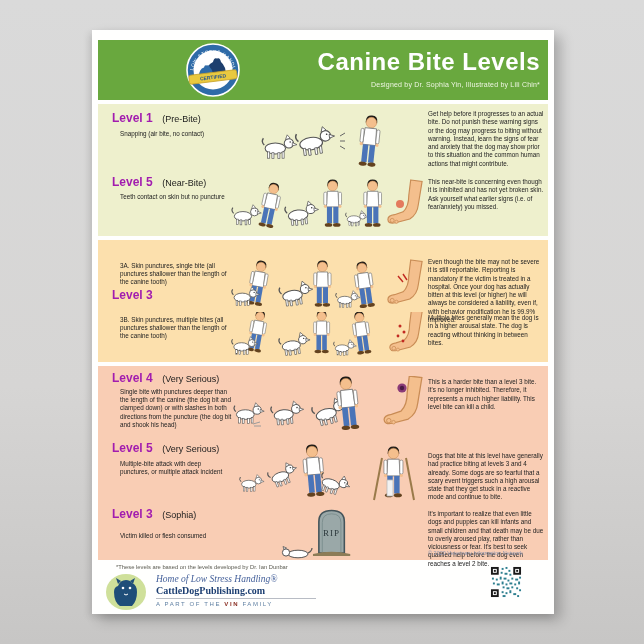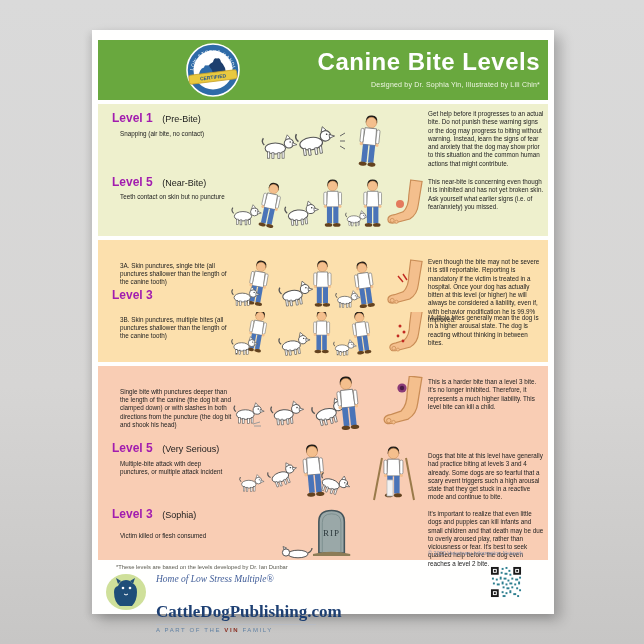--- a/index.html
+++ b/index.html
@@ -42,21 +42,21 @@
   }
   .illus{position:absolute;}
   
   .footnote{position:absolute;left:24px;top:534px;font-size:5.8px;color:#5a5a50;}
   .copyright{position:absolute;left:336px;top:520px;font-size:5.5px;color:#8a93ad;}
   
   .foot{position:absolute;left:6px;right:6px;top:544px;height:36px;background:#fffffe;}
   .foot-oval{position:absolute;left:6px;top:-2px;width:44px;height:40px;}
   .foot-textcol{position:absolute;left:58px;top:0px;}
   .foot-tag{font-family:"Liberation Serif",serif;font-style:italic;font-size:9.5px;color:#44609a;}
-  .foot-site{font-family:"Liberation Serif",serif;font-weight:bold;font-size:17px;color:#1d3f72;margin-top:18px;}
+  .foot-site{font-family:"Liberation Serif",serif;font-weight:bold;font-size:10px;color:#1d3f72;margin-top:1px;}
   .foot-rule{width:160px;height:1px;background:#b8bcc4;margin:2px 0 2px 0;}
   .foot-family{font-size:6px;letter-spacing:1.6px;color:#6181a3;}
   .foot-family b{color:#8b3024;font-weight:bold;}
   .qr{position:absolute;right:26px;top:-8px;width:32px;height:32px;}
 </style>
 </head>
 <body>
 
 <svg width="0" height="0" style="position:absolute" aria-hidden="true">
   <defs>
@@ -200,20 +200,24 @@
         <circle cx="170" cy="14" r="1.5" fill="#c22a22"></circle>
         <circle cx="174" cy="20" r="1.5" fill="#c22a22"></circle>
         <circle cx="168" cy="24" r="1.4" fill="#c22a22"></circle>
         <circle cx="173" cy="29" r="1.4" fill="#c22a22"></circle>
       </g>
     </svg>
     <div class="lvl-expl" style="top:0px;">Multiple bites generally mean the dog is in a higher arousal state. The dog is reacting without thinking in between bites.</div>
   </div>
 
   <div class="lvl" style="top:338px;height:70px;">
+    <div class="lvl-title">
+      <span class="lvl-name">Level 4</span>
+      <span class="lvl-tag">(Very Serious)</span>
+    </div>
     <div class="lvl-desc" style="top:20px;">Single bite with punctures deeper than the length of the canine (the dog bit and clamped down) or with slashes in both directions from the puncture (the dog bit and shook his head)</div>
     <svg class="illus" style="left:132px;top:8px;" width="196" height="62" viewBox="0 0 196 62">
       <use href="#g-dog" transform="translate(2,26) scale(0.74)"></use>
       <use href="#g-dog" transform="translate(38,27) scale(0.8) rotate(-6)"></use>
       <path d="M30,46 l-7,2 M31,50 l-7,0" stroke="#9a9a9a" stroke-width="1" fill="none"></path>
       <use href="#g-dog" transform="translate(78,28) scale(0.85) rotate(-14)"></use>
       <use href="#g-man" transform="translate(106,0) scale(0.92) rotate(-6 13 30)"></use>
       <path d="M112,-1 l-2,-4 M117,-2 l0,-4 M122,-1 l2,-4" stroke="#333" stroke-width="1" fill="none"></path>
       <g>
         <use href="#g-foot" transform="translate(152,0) scale(1.05)"></use>
@@ -274,21 +278,21 @@
     <svg class="foot-oval" viewBox="0 0 44 40">
       <ellipse cx="22" cy="20" rx="20" ry="18" fill="#cfe09a"></ellipse>
       <path d="M22,8 Q16,8 14,14 Q10,15 10,20 Q10,30 16,34 L28,34 Q33,29 33,20 Q33,13 28,11 Q26,8 22,8 Z" fill="#1f4e79"></path>
       <path d="M14,12 L12,6 L17,9 Z" fill="#1f4e79"></path>
       <path d="M29,12 L31,6 L26,9 Z" fill="#1f4e79"></path>
       <circle cx="19" cy="16" r="1.3" fill="#fff"></circle>
       <circle cx="26" cy="16" r="1.3" fill="#fff"></circle>
       <path d="M20,22 Q22,24 24,22" stroke="#fff" stroke-width="1" fill="none"></path>
     </svg>
     <div class="foot-textcol">
-      <div class="foot-tag">Home of Low Stress Multiple®</div>
+      <div class="foot-tag">Home of Low Stress Handling®</div>
       <div class="foot-site">CattleDogPublishing.com</div>
       <div class="foot-rule"></div>
       <div class="foot-family">
         <span>A PART OF THE</span>
         <b>VIN</b>
         <span>FAMILY</span>
       </div>
     </div>
     <svg class="qr" viewBox="0 0 33 33">
       <rect x="0" y="0" width="33" height="33" fill="#ffffff"></rect>

